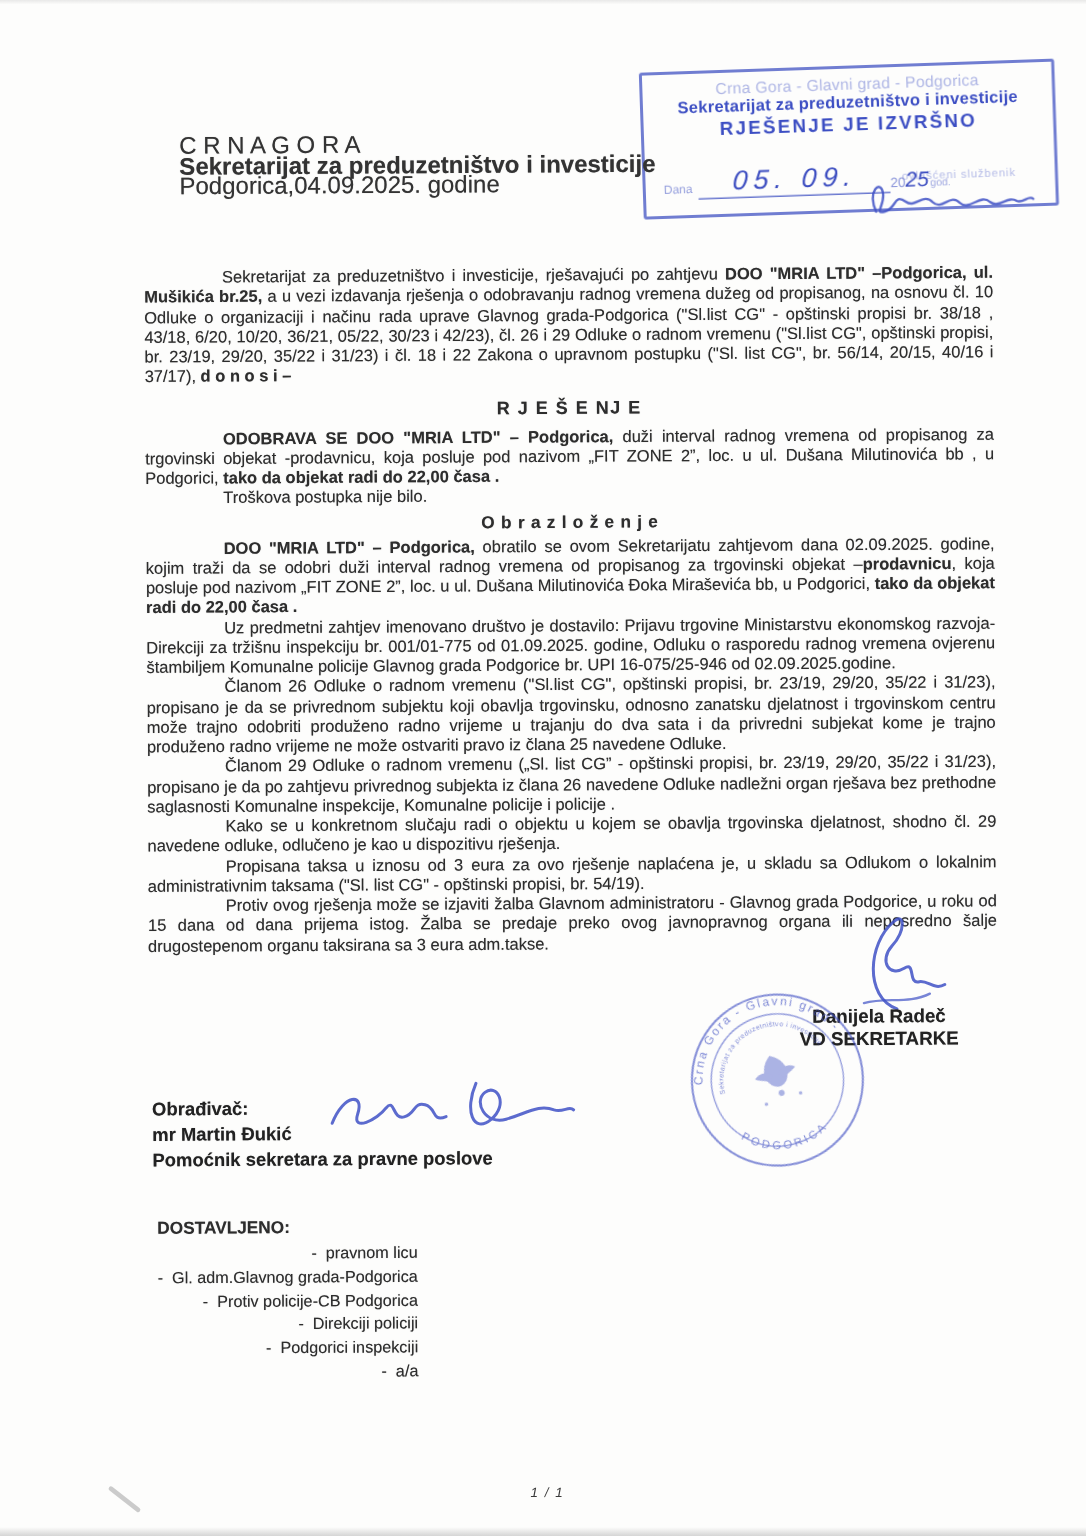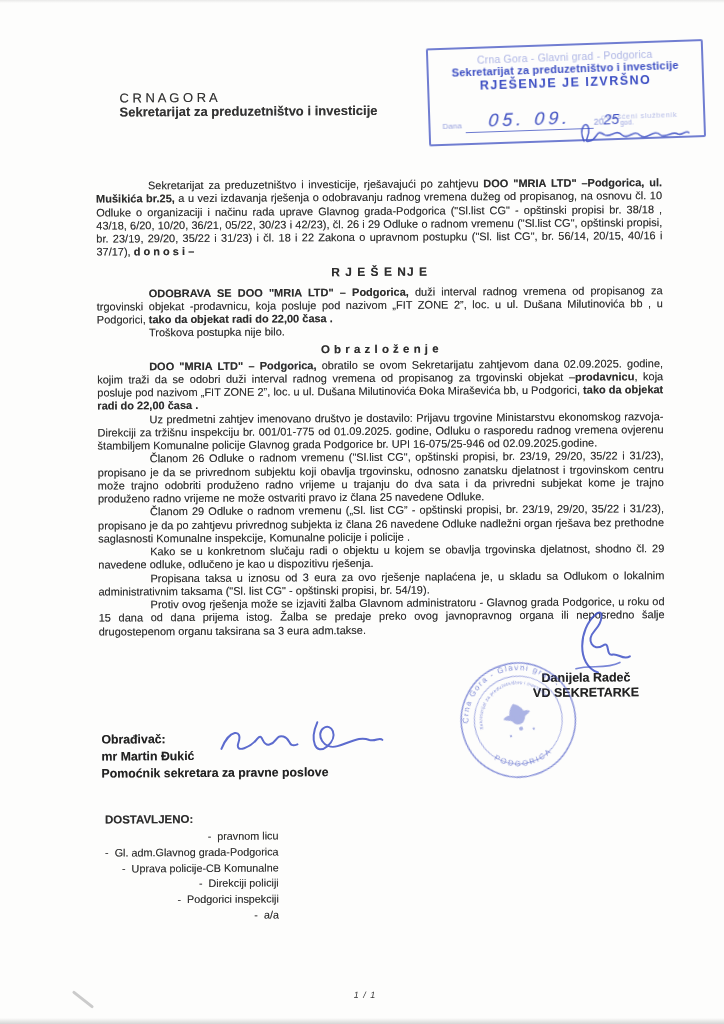--- a/index.html
+++ b/index.html
@@ -1,21 +1,21 @@
 <!DOCTYPE html>
 <html><head>
 <meta charset="utf-8">
 <style>
   html,body{margin:0;padding:0;background:#e9e9e7;}
   .page{position:relative;width:724px;height:1024px;background:#fdfdfc;overflow:hidden;
         font-family:"Liberation Sans",sans-serif;color:#2d2d2d;}
   .tilt{position:absolute;inset:0;transform:rotate(-0.35deg);}
 
   
-  .letterhead{position:absolute;left:122px;top:90px;font-size:13px;line-height:13.5px;
+  .letterhead{position:absolute;left:122px;top:90px;font-size:16px;line-height:13.5px;
               color:#333;text-shadow:0 0 .5px rgba(60,60,60,.55);}
   .lh-bold{font-weight:bold;}
 
   
   .exec-stamp{position:absolute;left:430px;top:45px;width:277px;height:98px;box-sizing:border-box;
               border:2px solid rgba(58,76,192,.72);border-radius:2px;transform:rotate(-1.6deg);
               color:#3c4ec3;padding:5px 8px 0 8px;filter:blur(.2px);}
   .es-l1{text-align:center;font-size:10.5px;opacity:.42;letter-spacing:.2px;white-space:nowrap;}
   .es-l2{text-align:center;font-size:11px;font-weight:bold;letter-spacing:.2px;white-space:nowrap;}
   .es-l3{text-align:center;font-size:12.5px;font-weight:bold;letter-spacing:1.5px;margin-top:1px;}
@@ -92,20 +92,21 @@
     </div>
     <div class="es-officer">ovlašćeni službenik</div>
     <svg class="es-sig" width="118" height="34" viewBox="0 0 118 34">
       <path d="M10,26 C4,12 14,4 15,14 C16,22 8,28 16,26 C24,24 22,14 30,20 C36,25 42,14 48,21 C54,27 60,15 66,22 C72,28 80,16 86,22 C92,27 98,18 104,22 C108,24 112,18 115,21" fill="none" stroke="#3f51c6" stroke-width="1.6" stroke-linecap="round" opacity="0.85"></path>
     </svg>
   </div>
 
   <div class="letterhead">
     <div>C R N A   G O R A</div>
     <div class="lh-bold">Sekretarijat za preduzetništvo i investicije</div>
+    <div>Podgorica,04.09.2025. godine</div>
   </div>
 
   <div class="doc-body">
     <p class="para"><span>Sekretarijat za preduzetništvo i investicije, rješavajući po zahtjevu </span><span class="b">DOO "MRIA LTD" –Podgorica, ul. Mušikića br.25,</span><span> a u vezi izdavanja rješenja o odobravanju radnog vremena dužeg od propisanog, na osnovu čl. 10 Odluke o organizaciji i načinu rada uprave Glavnog grada-Podgorica ("Sl.list CG" - opštinski propisi br. 38/18 , 43/18, 6/20, 10/20, 36/21, 05/22, 30/23 i 42/23), čl. 26 i 29 Odluke o radnom vremenu ("Sl.list CG", opštinski propisi, br. 23/19, 29/20, 35/22 i 31/23) i čl. 18 i 22 Zakona o upravnom postupku ("Sl. list CG", br. 56/14, 20/15, 40/16 i 37/17), </span><span class="b">d o n o s i –</span></p>
     <div class="heading">R J E Š E NJ E</div>
     <p class="para"><span class="b">ODOBRAVA SE DOO "MRIA LTD" – Podgorica,</span><span> duži interval radnog vremena od propisanog za trgovinski objekat -prodavnicu, koja posluje pod nazivom „FIT ZONE 2”, loc. u ul. Dušana Milutinovića bb , u Podgorici, </span><span class="b">tako da objekat radi do 22,00 časa .</span></p>
     <p class="para">Troškova postupka nije bilo.</p>
     <div class="heading2">O b r a z l o ž e n j e</div>
     <p class="para"><span class="b">DOO "MRIA LTD" – Podgorica,</span><span> obratilo se ovom Sekretarijatu zahtjevom dana 02.09.2025. godine, kojim traži da se odobri duži interval radnog vremena od propisanog za trgovinski objekat –</span><span class="b">prodavnicu</span><span>, koja posluje pod nazivom „FIT ZONE 2”, loc. u ul. Dušana Milutinovića Đoka Miraševića bb, u Podgorici, </span><span class="b">tako da objekat radi do 22,00 časa .</span></p>
     <p class="para">Uz predmetni zahtjev imenovano društvo je dostavilo: Prijavu trgovine Ministarstvu ekonomskog razvoja-Direkciji za tržišnu inspekciju br. 001/01-775 od 01.09.2025. godine, Odluku o rasporedu radnog vremena ovjerenu štambiljem Komunalne policije Glavnog grada Podgorice br. UPI 16-075/25-946 od 02.09.2025.godine.</p>
@@ -160,21 +161,21 @@
     <div>Obrađivač:</div>
     <div>mr Martin Đukić</div>
     <div>Pomoćnik sekretara za pravne poslove</div>
   </div>
 
   <div class="distribution">
     <div class="dist-heading">DOSTAVLJENO:</div>
     <ul>
       <li>pravnom licu</li>
       <li>Gl. adm.Glavnog grada-Podgorica</li>
-      <li>Uprava policije-CB Komunalne</li>
+      <li>Protiv policije-CB Podgorica</li>
       <li>Direkciji policiji</li>
       <li>Podgorici inspekciji</li>
       <li>a/a</li>
     </ul>
   </div>
 
   <div class="page-footer">1 / 1</div>
 
  </div>
 

